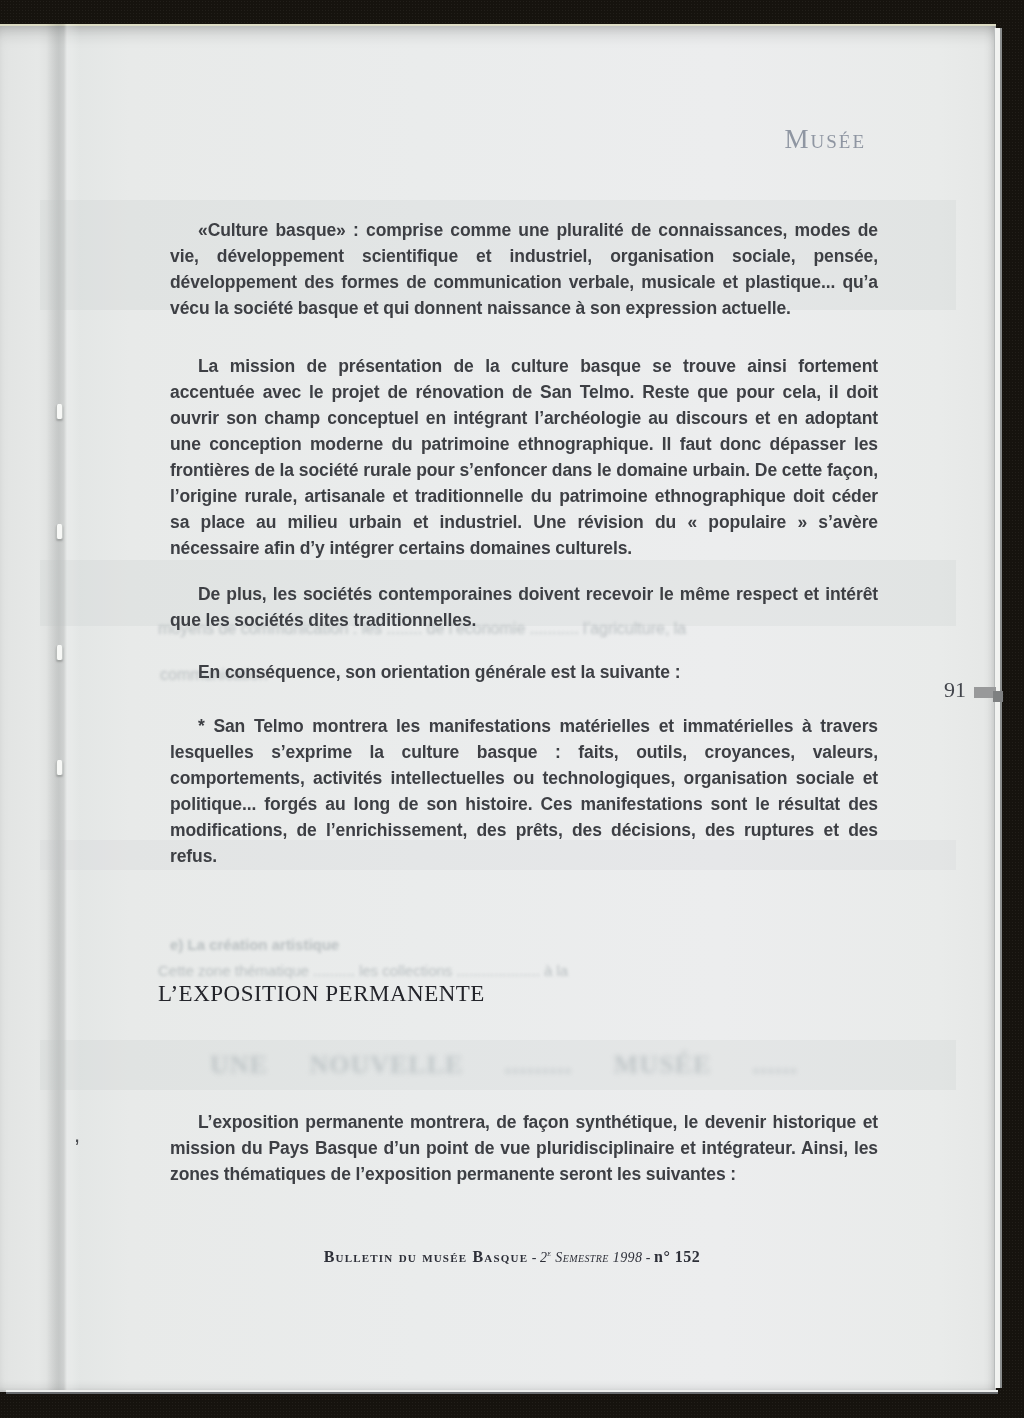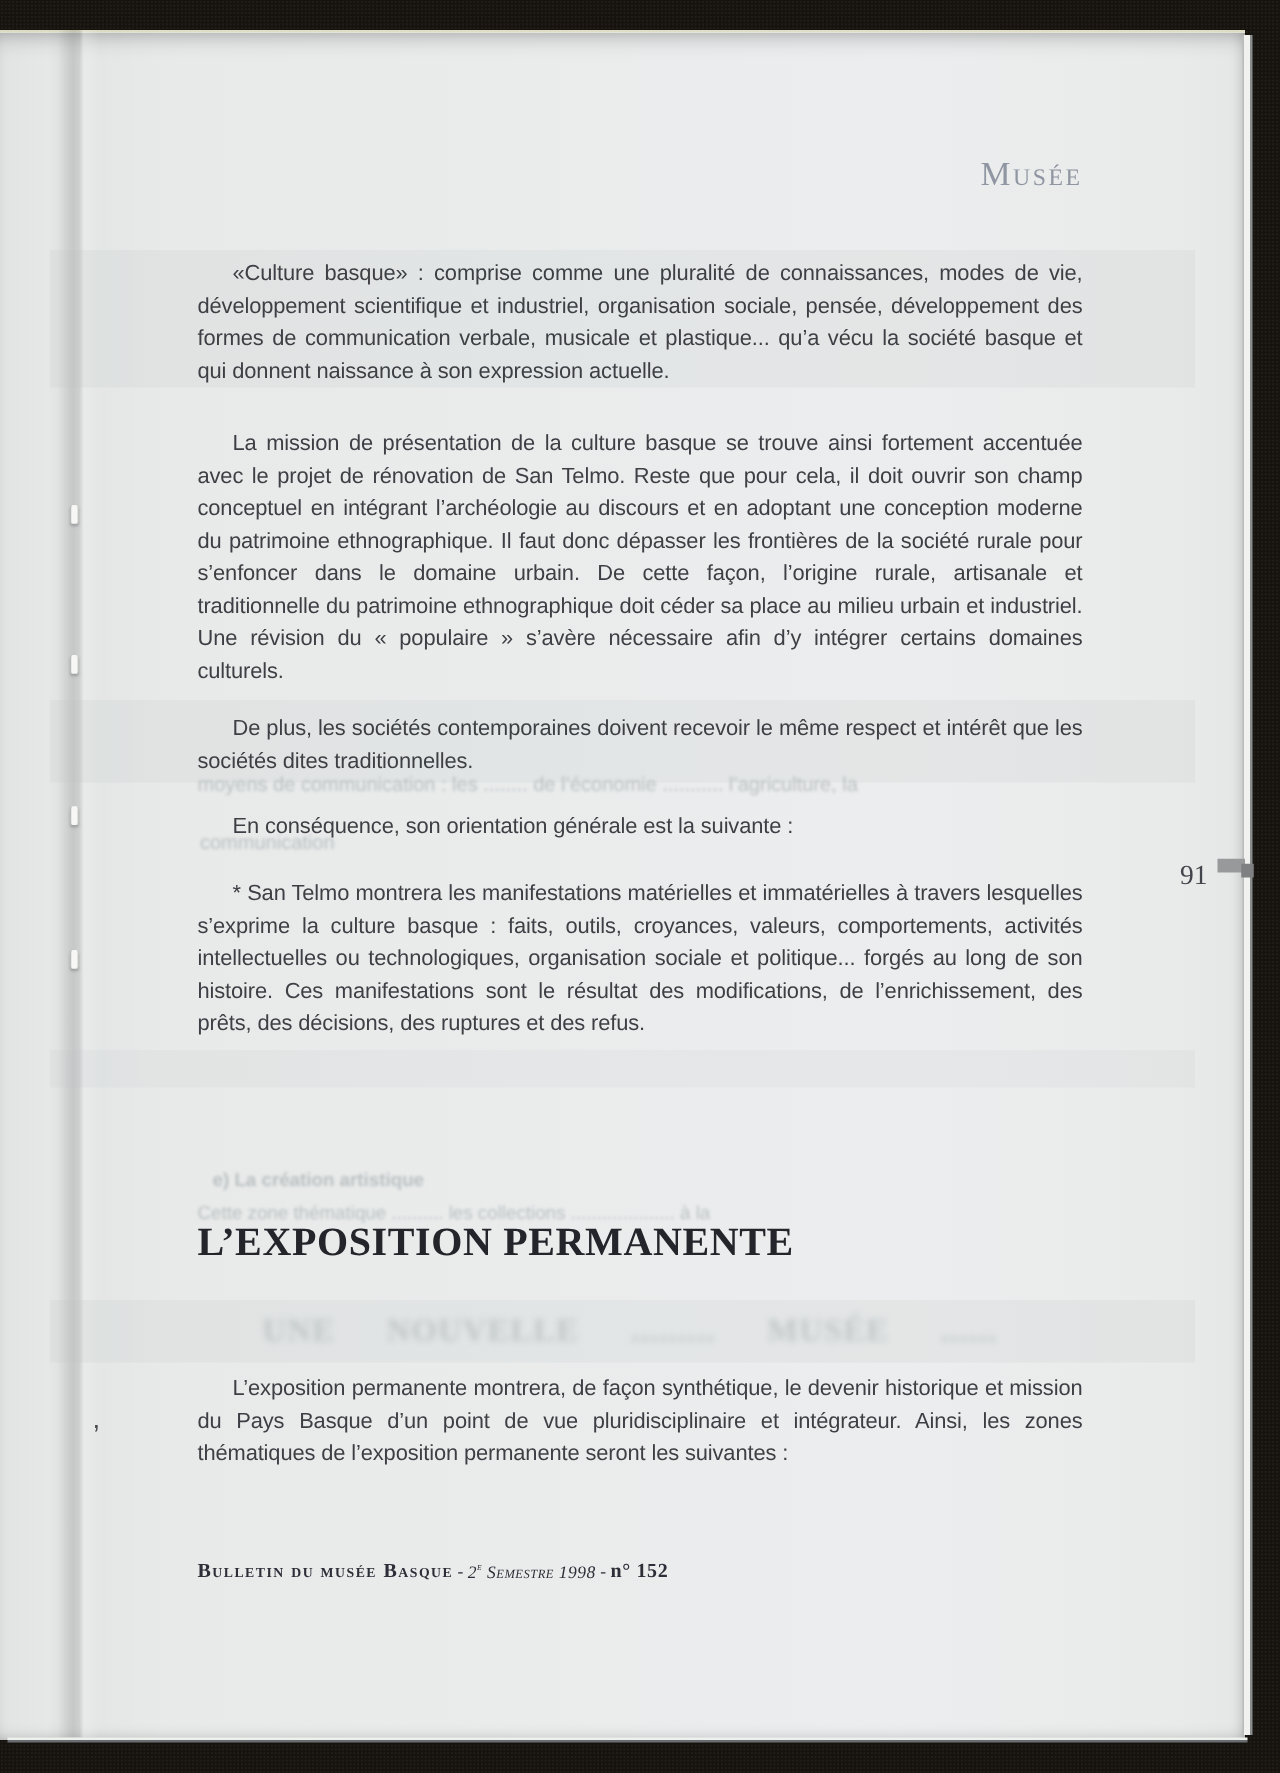--- a/index.html
+++ b/index.html
@@ -52,37 +52,37 @@
     letter-spacing:1px;word-spacing:34px;color:rgba(158,167,171,0.5);filter:blur(2.4px);
   }
 
   
   .running-head{
     position:absolute;left:158px;width:708px;top:124px;text-align:right;
     font-family:"Liberation Serif", serif;font-variant:small-caps;
     font-size:27px;letter-spacing:2px;color:#8f96a2;
   }
   .para{
-    position:absolute;left:158px;width:708px;margin:0;
+    position:absolute;left:158px;width:708px;margin:12px;
     font-size:17.5px;line-height:26px;color:#3d3f44;
-    text-align:justify;text-indent:28px;letter-spacing:-0.1px;
+    text-align:justify;text-indent:28px;letter-spacing:-0.1px;font-weight:bold;
   }
   .section-heading{
     position:absolute;left:158px;top:979px;width:708px;margin:0;
-    font-family:"Liberation Serif", serif;font-weight:bold;
-    font-size:32px;line-height:29px;letter-spacing:0.5px;color:#24252b;
+    font-family:"Liberation Serif", serif;font-weight:normal;
+    font-size:23px;line-height:29px;letter-spacing:0.5px;color:#24252b;
   }
   .page-number{
     position:absolute;left:944px;top:677px;
-    font-family:"Liberation Serif", serif;font-size:22px;color:#42454c;margin-top:10px;
+    font-family:"Liberation Serif", serif;font-size:22px;color:#42454c;
   }
   .page-tab{position:absolute;left:974px;top:687px;width:22px;height:11px;background:#98999a;}
   .page-tab-notch{position:absolute;left:993px;top:691px;width:10px;height:11px;background:#7e8081;}
   .footer{
-    position:absolute;left:158px;top:1248px;width:708px;text-align:left;
+    position:absolute;left:158px;top:1248px;width:708px;text-align:center;
     font-family:"Liberation Serif", serif;color:#2d2f38;white-space:nowrap;
   }
   .footer .journal{font-variant:small-caps;font-weight:bold;font-size:16px;letter-spacing:1.2px;}
   .footer .issue{font-variant:small-caps;font-style:italic;font-size:14px;letter-spacing:0.4px;}
   .footer .issue sup{font-size:9px;}
   .footer .number{font-weight:bold;font-size:16px;letter-spacing:0.5px;}
   .footer .dash{font-size:14px;}
   .stray-mark{
     position:absolute;left:74px;top:1122px;font-size:22px;color:#4a4c50;
     font-family:"Liberation Sans", sans-serif;

